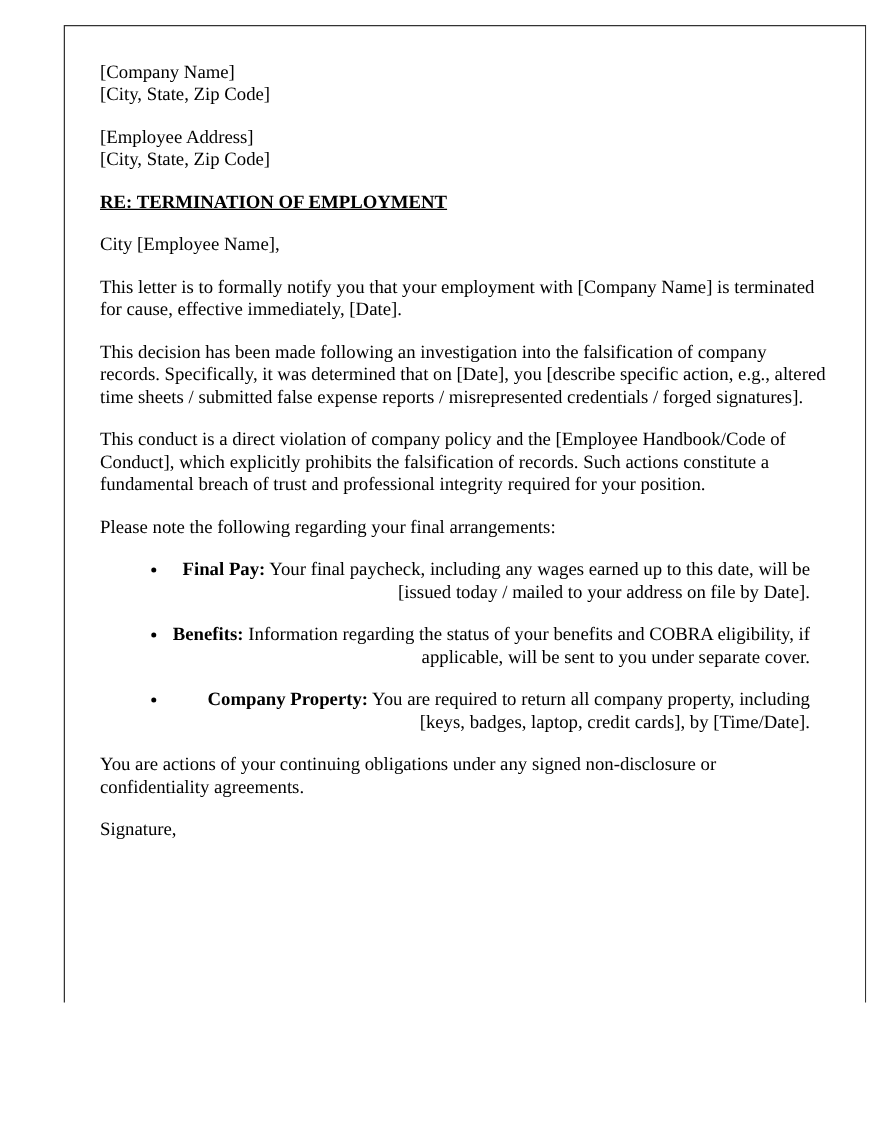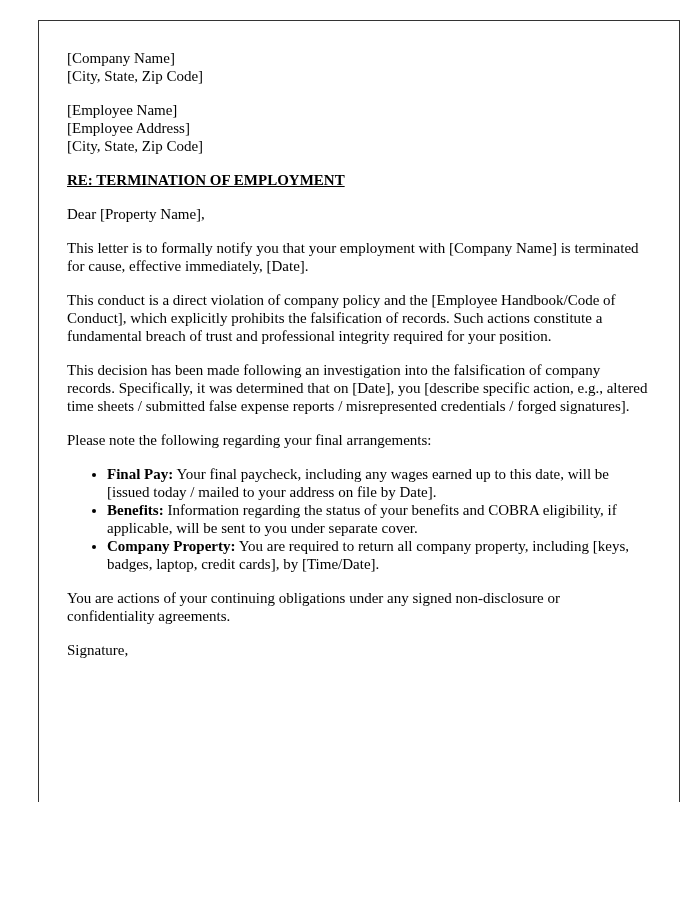--- a/index.html
+++ b/index.html
@@ -12,21 +12,21 @@
       height: 900px;
       position: relative;
       overflow: hidden;
       font-family: "Liberation Serif", "DejaVu Serif", serif;
       font-size: 15px;
       line-height: 18px;
       color: #000000;
     }
     .page-clip {
       position: absolute;
-      left: 3px;
+      left: 16px;
       top: 20px;
       width: 642px;
       height: 782px;
       overflow: hidden;
       padding-left: 35px;
     }
     .page {
       box-sizing: border-box;
       width: 642px;
       min-height: 900px;
@@ -47,21 +47,22 @@
     }
     p {
       margin: 0 0 16px 0;
     }
     ul.arrangements {
       margin: 0 0 16px 0;
       padding-left: 40px;
       list-style: disc;
     }
     ul.arrangements li {
-      margin: 0;
+      margin: 16px;
+      text-align: right;
     }
     .item-label {
       font-weight: bold;
     }
     .signature-block .line {
       display: block;
     }
   </style>
 </head>
 <body>
@@ -69,32 +70,31 @@
 <div class="page-clip">
   <div class="page">
 
     <div class="block">
       <span class="line">[Company Name]</span>
       <span class="line">[City, State, Zip Code]</span>
     </div>
 
 
     <div class="block">
-      <span class="line">[Employee Name]</span>
       <span class="line">[Employee Address]</span>
       <span class="line">[City, State, Zip Code]</span>
     </div>
 
     <div class="re-line">RE: TERMINATION OF EMPLOYMENT</div>
 
-    <p>Dear [Property Name],</p>
+    <p>City [Employee Name],</p>
 
     <p>This letter is to formally notify you that your employment with [Company Name] is terminated for cause, effective immediately, [Date].</p>
+    <p>This decision has been made following an investigation into the falsification of company records. Specifically, it was determined that on [Date], you [describe specific action, e.g., altered time sheets / submitted false expense reports / misrepresented credentials / forged signatures].</p>
     <p>This conduct is a direct violation of company policy and the [Employee Handbook/Code of Conduct], which explicitly prohibits the falsification of records. Such actions constitute a fundamental breach of trust and professional integrity required for your position.</p>
-    <p>This decision has been made following an investigation into the falsification of company records. Specifically, it was determined that on [Date], you [describe specific action, e.g., altered time sheets / submitted false expense reports / misrepresented credentials / forged signatures].</p>
     <p>Please note the following regarding your final arrangements:</p>
 
     <ul class="arrangements">
       <li><span class="item-label">Final Pay:</span><span> Your final paycheck, including any wages earned up to this date, will be [issued today / mailed to your address on file by Date].</span></li>
       <li><span class="item-label">Benefits:</span><span> Information regarding the status of your benefits and COBRA eligibility, if applicable, will be sent to you under separate cover.</span></li>
       <li><span class="item-label">Company Property:</span><span> You are required to return all company property, including [keys, badges, laptop, credit cards], by [Time/Date].</span></li>
     </ul>
 
     <p>You are actions of your continuing obligations under any signed non-disclosure or confidentiality agreements.</p>
 

